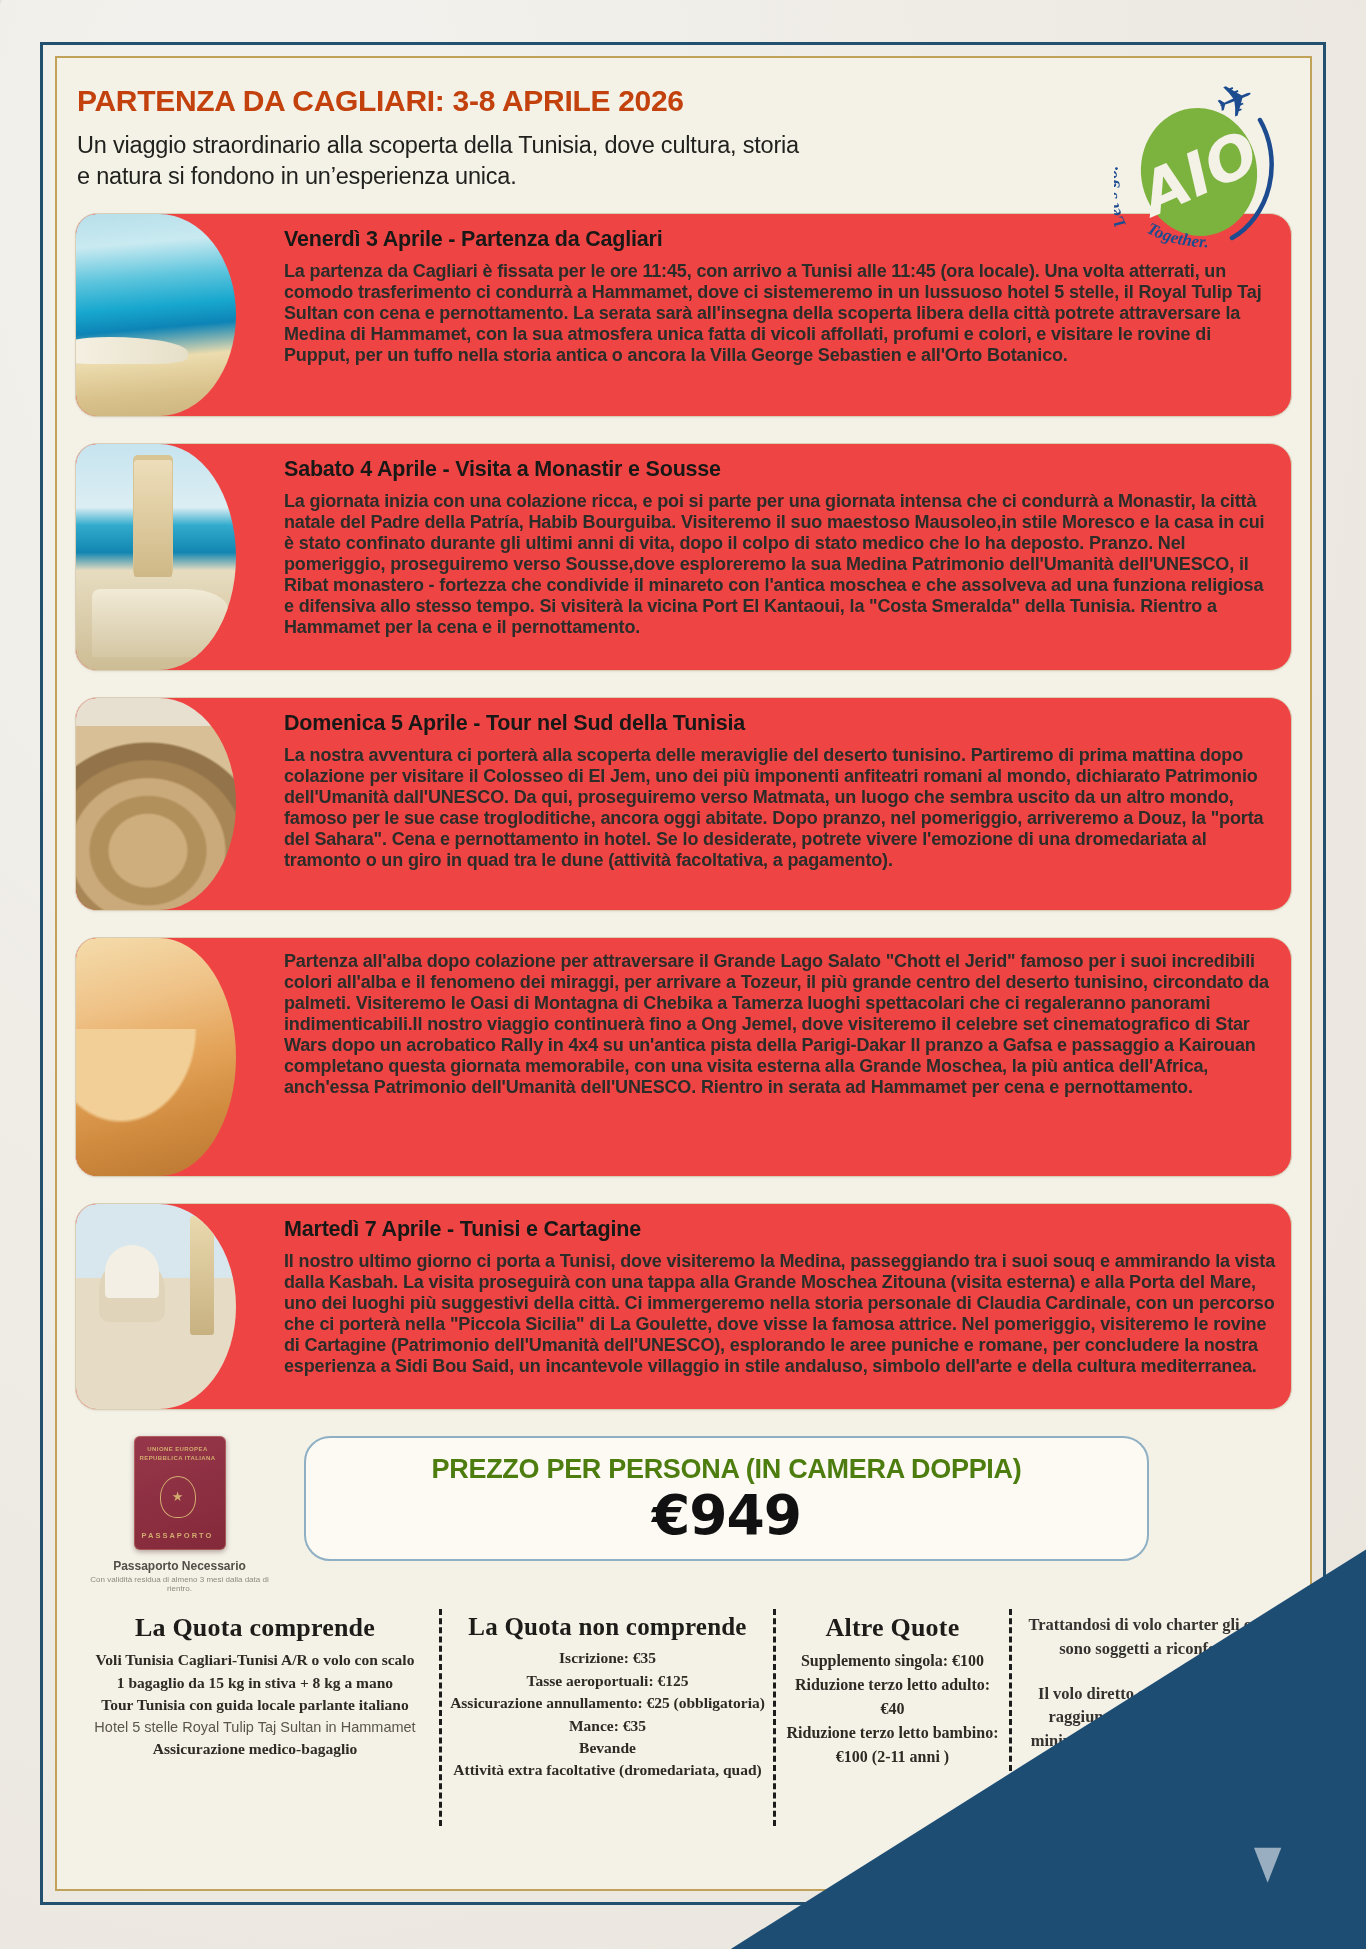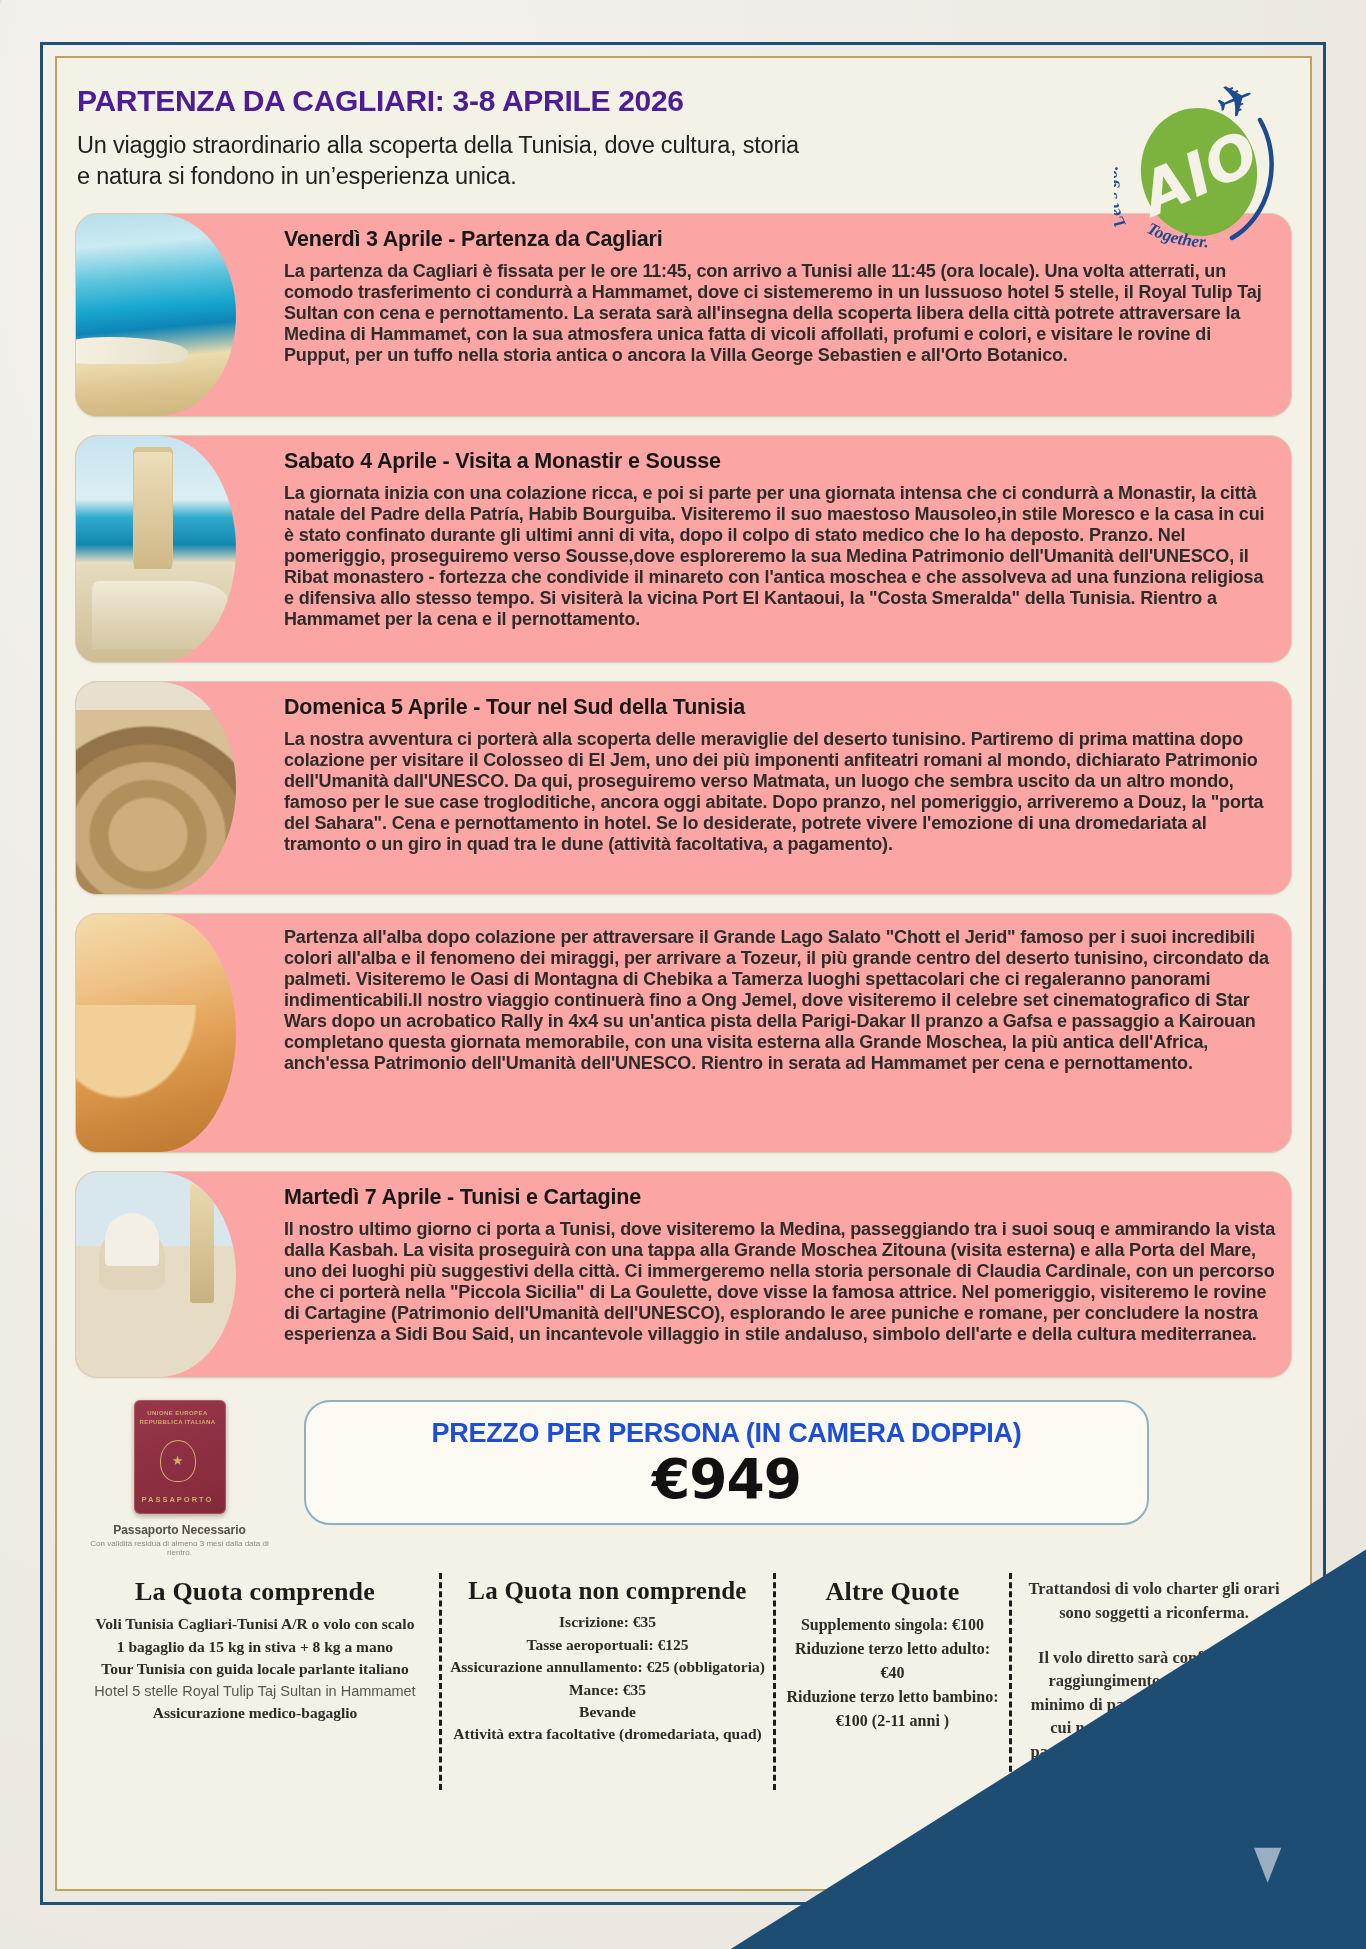--- a/index.html
+++ b/index.html
@@ -16,28 +16,28 @@
   .frame-gold{position:absolute;left:55px;top:56px;right:54px;bottom:58px;border:2.5px solid #c2a258;background:#f4f1e7;}
   .inner{position:absolute;left:57px;top:58px;right:56px;bottom:60px;overflow:hidden;}
   
   .corner-triangle{position:absolute;inset:0;background:#1e4d73;
     clip-path:polygon(53.5% 100%,100% 79.5%,100% 100%);z-index:30;}
   .corner-accent{position:absolute;inset:0;background:rgba(255,255,255,.55);
     clip-path:polygon(91.8% 94.8%,93.8% 94.8%,92.8% 96.6%);z-index:31;}
   
   .header{margin:26px 20px 0 20px;position:relative;}
   .h1{font-size:37px;font-weight:bold;color:#161614;letter-spacing:-.5px;line-height:1.12;}
-  .h2{font-size:30px;font-weight:bold;color:#4c1d95;letter-spacing:-.3px;margin-top:20px;}
+  .h2{font-size:30px;font-weight:bold;color:#c2410c;letter-spacing:-.3px;margin-top:20px;}
   .intro{font-size:23.5px;color:#21211e;margin-top:12px;line-height:1.3;white-space:pre-line;letter-spacing:-.2px;}
   
   .logo{position:absolute;right:6px;top:-12px;width:170px;height:180px;}
   
   .cards{margin:22px 18px 0 18px;}
-  .card{display:flex;align-items:stretch;background:#fca5a5;border:1.5px solid #d8cfb6;
-        border-radius:22px;margin-bottom:18px;overflow:hidden;box-shadow:0 1px 2px rgba(120,110,80,.10);}
+  .card{display:flex;align-items:stretch;background:#ef4444;border:1.5px solid #d8cfb6;
+        border-radius:22px;margin-bottom:26px;overflow:hidden;box-shadow:0 1px 2px rgba(120,110,80,.10);}
   .day-photo{flex:0 0 160px;position:relative;overflow:hidden;
         border-radius:20px 48% 48% 20px / 20px 50% 50% 20px;}
   .day-text{flex:1;padding:13px 14px 10px 48px;}
   .day-title{font-size:21.5px;font-weight:bold;color:#18181六6;color:#181816;letter-spacing:-.2px;margin-bottom:9px;}
   .day-body{font-size:18px;font-weight:bold;color:#2c2c29;line-height:1.17;letter-spacing:-.15px;}
   
   .ph-beach{background:linear-gradient(175deg,#b7dfea 0%,#c9eaf1 16%,#5ec5dd 32%,#17a7ce 46%,#0d84b6 56%,#ecdcae 70%,#d9c28c 86%,#cdb47e 100%);}
   .ph-beach::before{content:'';position:absolute;left:-12%;bottom:26%;width:82%;height:13%;background:linear-gradient(90deg,#f7f3e6,#e6dfc8);border-radius:40% 60% 25% 25%;}
   .ph-beach::after{content:'';position:absolute;left:-8%;bottom:9%;width:75%;height:14%;background:radial-gradient(ellipse at 35% 50%,#3e6e31,#629а41,#62a041);border-radius:50%;}
   .ph-monastir{background:linear-gradient(180deg,#c6e4ef 0%,#dceef3 28%,#31abcd 36%,#1286b1 48%,#e7dcc0 56%,#cdbd95 100%);}
@@ -62,21 +62,21 @@
     box-shadow:0 2px 5px rgba(60,20,20,.35), inset 0 0 0 1px rgba(255,220,160,.25);
     display:flex;flex-direction:column;align-items:center;justify-content:space-between;padding:9px 4px 10px 0;box-sizing:border-box;}
   .pp-top{font-size:6px;line-height:1.5;color:#d2ab6e;letter-spacing:.4px;white-space:pre-line;font-weight:bold;}
   .pp-emblem{width:34px;height:40px;border:1.5px solid #d2ab6e;border-radius:50% 50% 45% 45%;position:relative;}
   .pp-emblem::before{content:'★';position:absolute;left:50%;top:50%;transform:translate(-50%,-52%);font-size:13px;color:#d2ab6e;}
   .pp-bottom{font-size:7.5px;color:#d2ab6e;letter-spacing:2px;font-weight:bold;}
   .pp-caption{margin-top:9px;font-size:12px;font-weight:bold;color:#514f47;}
   .pp-note{font-size:8px;color:#8d8b80;margin-top:2px;}
   .price-box{flex:0 0 auto;width:845px;margin-left:32px;background:#fcfaf3;border:2px solid #8fb0c4;border-radius:26px;
     text-align:center;padding:16px 10px 14px 10px;box-sizing:border-box;}
-  .price-heading{font-size:27px;font-weight:bold;color:#1d4ed8;letter-spacing:-.3px;}
+  .price-heading{font-size:27px;font-weight:bold;color:#4d7c0f;letter-spacing:-.3px;}
   .price-amount{font-size:55px;font-weight:bold;font-family:"DejaVu Sans",sans-serif;color:#111;letter-spacing:-1px;line-height:1.05;margin-top:2px;}
   .price-note{font-size:20.5px;font-weight:bold;color:#23231f;margin-top:6px;letter-spacing:-.2px;}
   
   .bottom{display:flex;margin:16px 14px 0 14px;align-items:stretch;font-family:"Liberation Serif",serif;}
   .bcol{box-sizing:border-box;padding:4px 8px;text-align:center;}
   .bcol + .bcol{border-left:3px dashed #1c1c1a;}
   .bc1{width:368px;} .bc2{width:334px;} .bc3{width:236px;} .bc4{flex:1;}
   .bcol-title{font-size:26px;font-weight:bold;color:#1d1c18;margin-bottom:6px;letter-spacing:.2px;}
   .bc2 .bcol-title{font-size:25px;}
   .bitem{font-size:15.5px;font-weight:bold;color:#2e2b25;line-height:1.45;}

